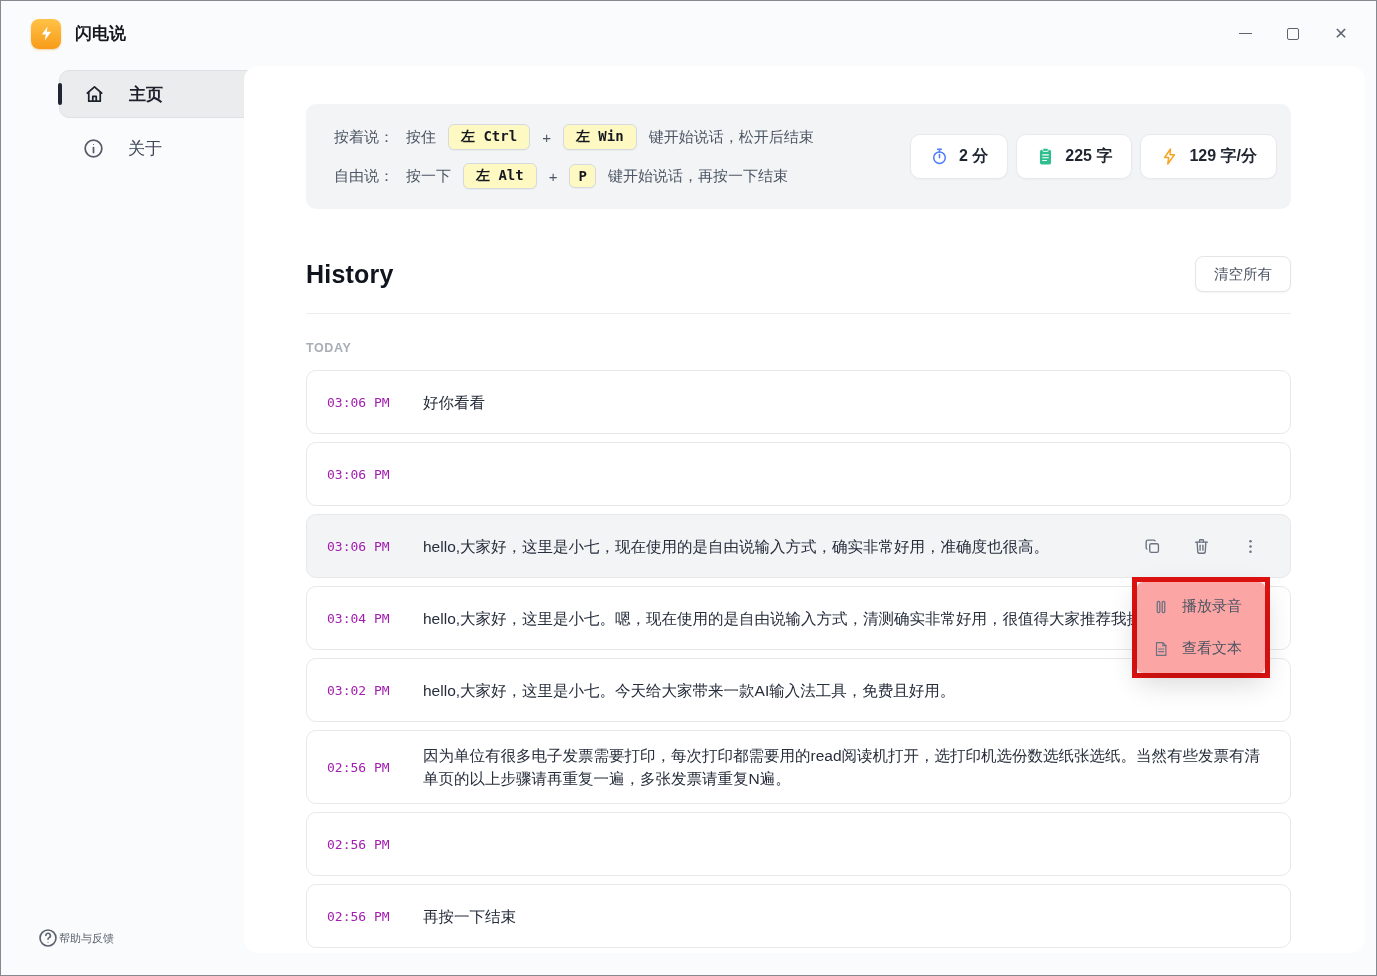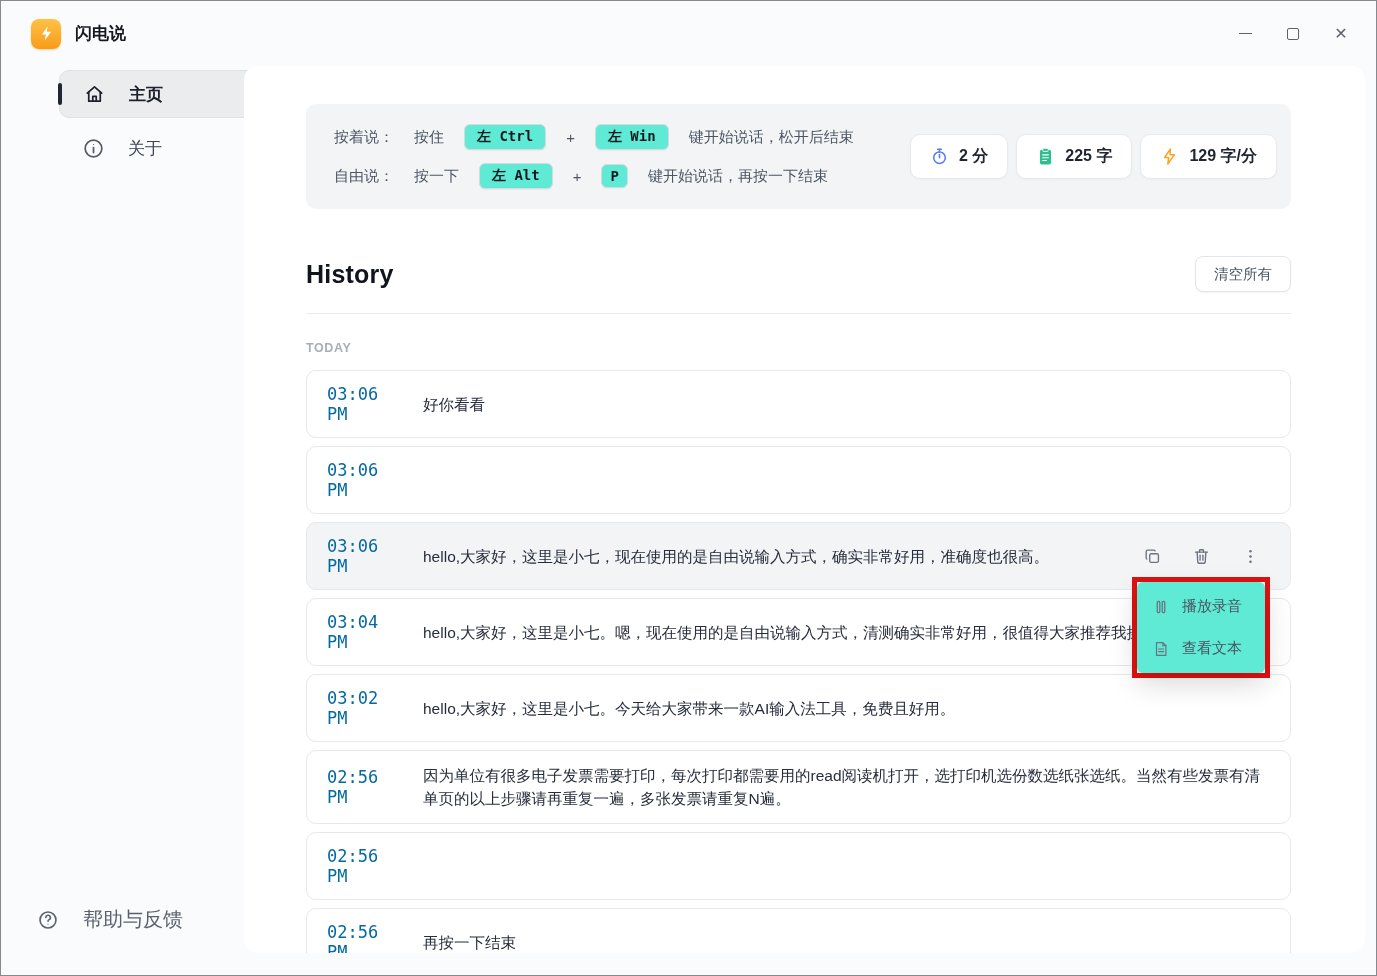--- a/index.html
+++ b/index.html
@@ -27,33 +27,33 @@
   .ic-close { font-size: 16px; line-height: 1; color: #5d646e; }
 
   
   .sidebar { position: absolute; top: 65px; left: 0; width: 243px; bottom: 0; padding-top: 4px; padding-left: 44px; }
   .nav-item { position: relative; width: 200px; height: 48px; margin: 0 auto 6px 14px; border-radius: 10px;
     display: flex; align-items: center; padding-left: 22px; gap: 23px; color: #3e4554; font-size: 17px; cursor: pointer; }
   .nav-item .nv-icon { width: 24px; height: 24px; display: flex; align-items: center; justify-content: center; }
   .nav-item.active { background: #ebecee; border: 1px solid #dfe1e4; color: #1c212b; font-weight: bold; }
   .nav-item.active::before { content: ""; position: absolute; left: -2px; top: 50%; transform: translateY(-50%);
     width: 4px; height: 22px; background: #202634; border-radius: 3px; }
-  .sidebar-footer { position: absolute; left: 36px; bottom: 42px; display: flex; align-items: center; gap: 24px;
-    color: #5b626e; font-size: 20px; cursor: pointer; }
+  .sidebar-footer { position: absolute; left: 36px; bottom: 26px; display: flex; align-items: center; 
+    color: #5b626e; font-size: 11px; cursor: pointer; }
 
   
   .main { position: absolute; left: 243px; top: 65px; width: 1121px; height: 887px; background: #ffffff;
     border-radius: 14px; padding: 38px 74px 0 62px; overflow: hidden; }
 
   
   .hotkey-panel { background: #f3f4f6; border-radius: 10px; height: 105px; display: flex; align-items: center;
     padding: 0 14px 0 28px; }
   .hotkey-lines { display: flex; flex-direction: column; gap: 13px; font-size: 15px; color: #4b5563; }
-  .hotkey-line { display: flex; align-items: center; gap: 20px; white-space: nowrap; }
-  .kbd { background: #5eead4; border: 1px solid #d6d9dd; border-radius: 6px; padding: 3px 12px;
+  .hotkey-line { display: flex; align-items: center; gap: 12px; white-space: nowrap; }
+  .kbd { background: #fef9c3; border: 1px solid #d6d9dd; border-radius: 6px; padding: 3px 12px;
     font-family: "DejaVu Sans Mono", "Liberation Mono", monospace; font-weight: bold; font-size: 14px; color: #15191f;
     box-shadow: 0 1px 1px rgba(0,0,0,.04); }
   .kbd.small { padding: 3px 8px; }
   .stat-badges { margin-left: auto; display: flex; gap: 8px; }
   .stat-badge { background: #ffffff; border: 1px solid #e8e9ec; border-radius: 10px; height: 45px;
     display: flex; align-items: center; gap: 10px; padding: 0 19px; font-size: 16px; font-weight: 600; color: #1f2530;
     box-shadow: 0 1px 2px rgba(0,0,0,.03); }
 
   
   .history-header { margin-top: 47px; display: flex; align-items: center; justify-content: space-between; }
@@ -62,28 +62,28 @@
     font-size: 14.5px; color: #4b5563; box-shadow: 0 1px 2px rgba(0,0,0,.05); cursor: pointer;
     font-family: "Liberation Sans", "DejaVu Sans", sans-serif; }
   .divider { margin-top: 21px; border-top: 1px solid #ededef; }
   .group-label { margin-top: 27px; font-size: 12.5px; font-weight: 600; letter-spacing: .6px; color: #a8aeb8; }
 
   
   .history-list { margin-top: 15px; position: relative; }
   .entry-row { min-height: 64px; border: 1px solid #e7e8ea; border-radius: 10px; margin-bottom: 8px;
     display: flex; align-items: center; padding: 13px 20px; background: #fff; }
   .entry-row.hovered { background: #f3f4f6; }
-  .entry-time { width: 70px; flex: none; margin-right: 26px; font-size: 17px; color: #0369a1; }
+  .entry-time { width: 70px; flex: none; margin-right: 26px; font-size: 13px; color: #a21caf; }
   .entry-text { flex: 1; font-size: 15.5px; line-height: 23px; color: #262d3b; }
   .row-actions { flex: none; display: flex; align-items: center; gap: 17px; margin-left: 22px; padding-right: 4px; }
   .action-btn { width: 32px; height: 32px; display: flex; align-items: center; justify-content: center; cursor: pointer; }
 
   
   .menu-annotation { position: absolute; top: 207px; right: 21px; border: 5px solid #e01210; z-index: 20; }
-  .context-menu { background: #5eead4; border-radius: 6px; box-shadow: 0 10px 28px rgba(0,0,0,.16);
+  .context-menu { background: #fca5a5; border-radius: 6px; box-shadow: 0 10px 28px rgba(0,0,0,.16);
     padding: 15px 18px 15px 15px; display: flex; flex-direction: column; gap: 23px; min-width: 128px; }
   .menu-item { display: flex; align-items: center; gap: 12px; font-size: 15px; color: #4b5563; white-space: nowrap; cursor: pointer; }
 
   svg { display: block; }
 </style>
 </head>
 <body>
 
 <div class="titlebar">
   <div class="app-logo">

